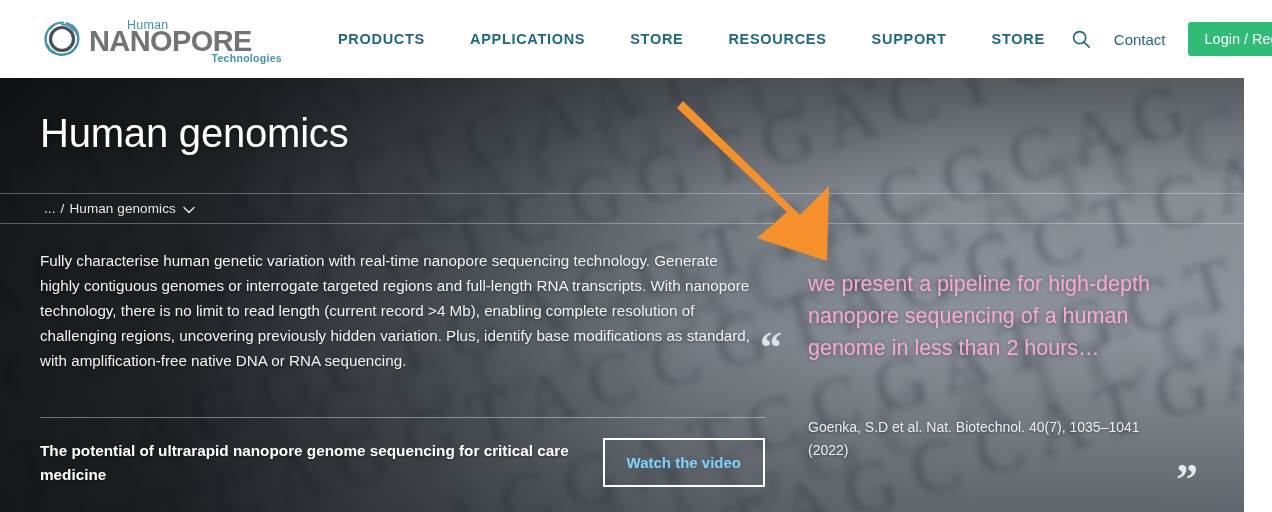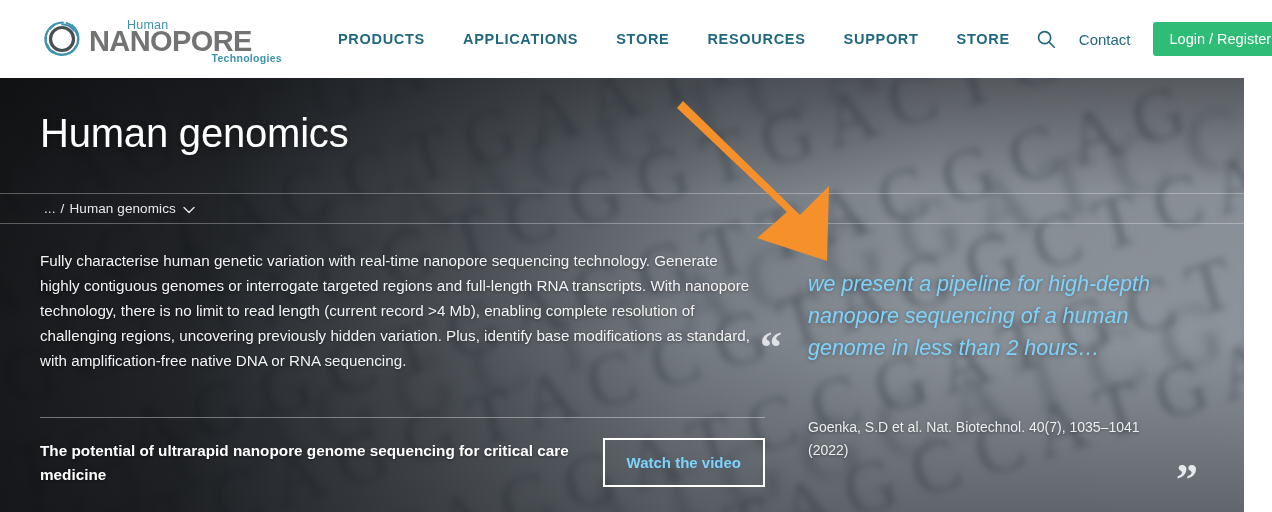--- a/index.html
+++ b/index.html
@@ -35,21 +35,21 @@
   .logo-nano {
     position:absolute; left:0px; top:11px;
     font-size:29px; font-weight:bold; letter-spacing:-.6px;
     color:#737373; line-height:1;
   }
   .logo-tech {
     position:absolute; right:3px; top:36px;
     font-size:10.5px; color:#3e93ad; letter-spacing:.3px;font-weight:bold;
   }
 
-  .nav { display:flex; align-items:flex-start; margin-left:36px; gap:4px; }
+  .nav { display:flex; align-items:flex-start; margin-left:36px; gap:11px; }
   .nav a {
     color:#20687f; font-size:14.5px; font-weight:bold; letter-spacing:.7px;
     text-decoration:none; padding:0 17px; white-space:nowrap;
   }
 
   .hdr-right { margin-left:auto; display:flex; align-items:center; padding-right:12px; gap:0; }
   .search-btn {
     width:38px; height:38px; display:flex; align-items:center; justify-content:center;
     cursor:pointer; margin-right:14px;
   }
@@ -126,21 +126,21 @@
     font-size:44px; line-height:1; color:#dfe2e4; font-family:"Liberation Serif", serif;
     font-weight:bold;
   }
   .quote-close {
     position:absolute; left:1176px; top:380px;
     font-size:44px; line-height:1; color:#e6e9ea; font-family:"Liberation Serif", serif;
     font-weight:bold;
   }
   .quote-text {
     position:absolute; left:808px; top:190px; width:352px;
-    font-size:21.5px; line-height:32px; font-style:italic; color:#7dd3fc;
+    font-size:21.5px; line-height:32px; color:#f9a8d4;
     text-shadow:0 1px 4px rgba(0,0,0,.3);
   }
   .quote-cite {
     position:absolute; left:808px; top:338px; width:350px;
     font-size:14px; line-height:23px; color:#eceeef;
     text-shadow:0 1px 3px rgba(0,0,0,.35);
   }
 
   
   .annot-arrow { position:absolute; left:0; top:0; width:1272px; height:512px; pointer-events:none; z-index:30; }

